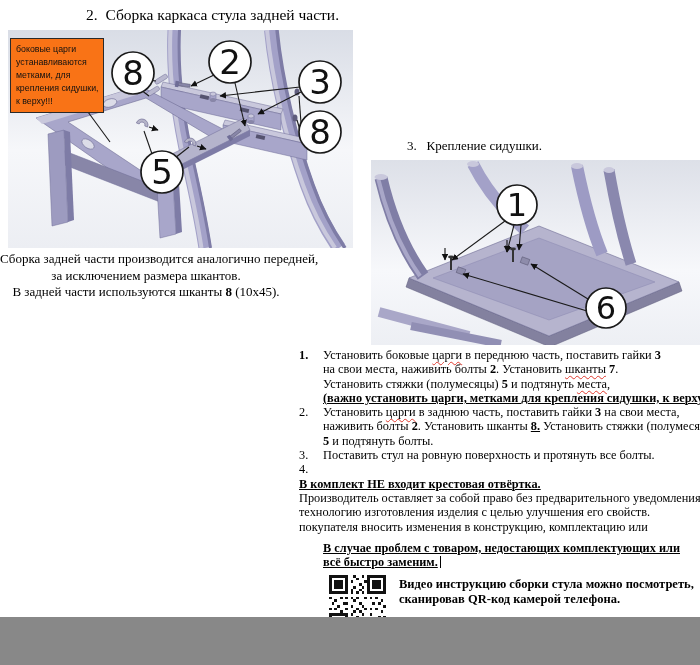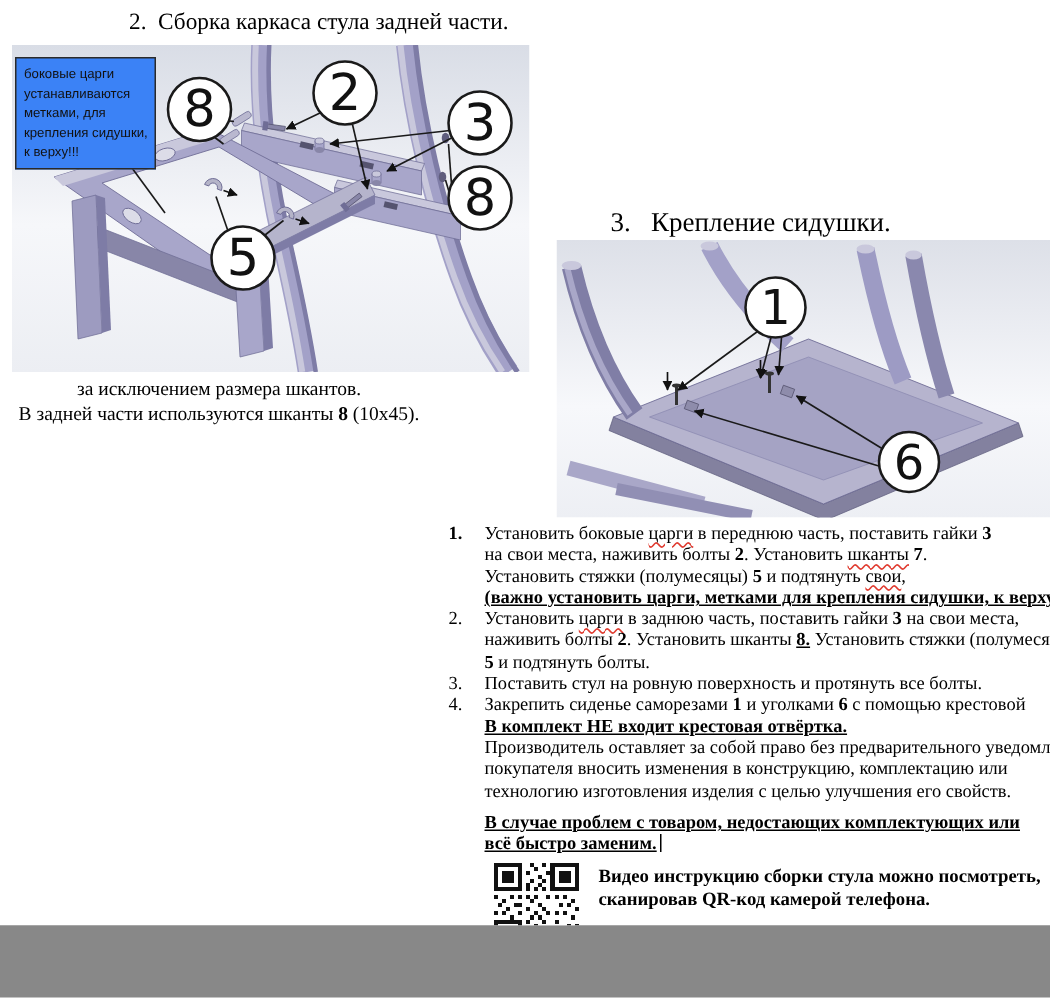--- a/index.html
+++ b/index.html
@@ -1,34 +1,34 @@
 <!DOCTYPE html>
 <html><head>
 <meta charset="utf-8">
 <style>
   html,body{margin:0;padding:0;background:#888;}
   .page{position:relative;width:700px;height:617px;background:#fff;overflow:hidden;
         font-family:"Liberation Serif", serif;color:#000;}
   .abs{position:absolute;}
   .h2{left:86px;top:6px;font-size:15.5px;white-space:nowrap;}
-  .h3{left:407px;top:138px;font-size:18px;white-space:nowrap;}
+  .h3{left:407px;top:138px;font-size:13px;white-space:nowrap;}
   .notebox{left:10px;top:38px;width:94px;box-sizing:border-box;border:1.5px solid #2a2a2a;
-           background:#3b82f6;padding:4px 5px;font-family:"Liberation Sans",sans-serif;
+           background:#f97316;padding:4px 5px;font-family:"Liberation Sans",sans-serif;
            font-size:8.8px;line-height:13px;color:#111;}
   .caption{left:0;top:251px;width:292px;text-align:center;font-size:13px;line-height:16.5px;}
   .flowcol{left:299px;top:348px;width:401px;font-size:12.3px;line-height:14.3px;}
   .li{display:flex;}
   .li .num{width:24px;flex:none;}
   .li .num.nb{font-weight:bold;}
   .line{white-space:nowrap;}
   .b{font-weight:bold;}
   .u{text-decoration:underline;text-decoration-thickness:1px;}
   .sq{text-decoration:underline;text-decoration-style:wavy;text-decoration-color:#e03a2f;
       text-decoration-thickness:1px;text-underline-offset:2px;}
-  .notes{margin-left:24px;}
+  .notes{}
   .warranty{margin-left:24px;margin-top:7px;}
   .warranty .line:last-child::after{content:'';display:inline-block;width:1.5px;height:12px;
       background:#000;margin-left:2px;vertical-align:-2px;}
   .qr-row{display:flex;margin-top:6px;margin-left:30px;}
   .qr-text{margin-left:13px;padding-top:2px;font-weight:bold;font-size:12.5px;line-height:15px;}
   .ig{left:562px;top:631px;width:30px;height:30px;border-radius:8px;
       box-shadow:1px 2px 3px rgba(0,0,0,.25);}
   .yt{left:603px;top:640px;}
   svg text.callout{font-family:"DejaVu Sans",sans-serif;fill:#111;}
 </style>
@@ -148,20 +148,21 @@
 
   <div class="abs notebox">
       <div class="line">боковые царги</div>
       <div class="line">устанавливаются</div>
       <div class="line">метками, для</div>
       <div class="line">крепления сидушки,</div>
       <div class="line">к верху!!!</div>
     </div>
 
   <div class="abs caption">
+      <div class="line"><span>Сборка задней части производится аналогично передней,</span></div>
       <div class="line"><span>за исключением размера шкантов.</span></div>
       <div class="line"><span>В задней части используются шканты </span><span class="b">8</span><span> (10x45).</span></div>
     </div>
 
   <div class="abs h3">3.&nbsp;&nbsp; Крепление сидушки.</div>
 
   <svg class="abs" style="left:371px;top:160px;" width="330" height="185" viewBox="0 0 330 185">
     <defs>
       <linearGradient id="bg2" x1="0" y1="0" x2="0" y2="1">
         <stop offset="0" stop-color="#dde0e8"></stop>
@@ -220,50 +221,49 @@
     </g>
   </svg>
 
   <div class="abs flowcol">
     <div>
         <div class="li">
           <div class="num nb">1.</div>
           <div class="body">
             <div class="line"><span>Установить боковые </span><span class="sq">царги</span><span> в переднюю часть, поставить гайки </span><span class="b">3</span></div>
             <div class="line"><span>на свои места, наживить болты </span><span class="b">2</span><span>. Установить </span><span class="sq">шканты</span><span> </span><span class="b">7</span><span>.</span></div>
-            <div class="line"><span>Установить стяжки (полумесяцы) </span><span class="b">5</span><span> и подтянуть </span><span class="sq">свои</span><span>,</span></div>
+            <div class="line"><span>Установить стяжки (полумесяцы) </span><span class="b">5</span><span> и подтянуть </span><span class="sq">места</span><span>,</span></div>
             <div class="line"><span class="b u">(важно установить царги, метками для крепления сидушки, к верху!)</span></div>
           </div>
         </div>
         <div class="li">
           <div class="num">2.</div>
           <div class="body">
             <div class="line"><span>Установить </span><span class="sq">царги</span><span> в заднюю часть, поставить гайки </span><span class="b">3</span><span> на свои места,</span></div>
             <div class="line"><span>наживить болты </span><span class="b">2</span><span>. Установить шканты </span><span class="b u">8.</span><span> Установить стяжки (полумесяцы)</span></div>
             <div class="line"><span class="b">5</span><span> и подтянуть болты.</span></div>
           </div>
         </div>
         <div class="li">
           <div class="num">3.</div>
           <div class="body">
             <div class="line"><span>Поставить стул на ровную поверхность и протянуть все болты.</span></div>
           </div>
         </div>
         <div class="li">
           <div class="num">4.</div>
           <div class="body">
-            <div class="line"><span> Закрепить сиденье саморезами </span><span class="b">1</span><span> и уголками </span><span class="b">6</span><span> с помощью крестовой</span></div>
           </div>
         </div>
       </div>
     <div class="notes">
         <div class="line"><span class="b u">В комплект НЕ входит крестовая отвёртка.</span></div>
         <div class="line"><span>Производитель оставляет за собой право без предварительного уведомления</span></div>
+        <div class="line"><span>технологию изготовления изделия с целью улучшения его свойств.</span></div>
         <div class="line"><span>покупателя вносить изменения в конструкцию, комплектацию или</span></div>
-        <div class="line"><span>технологию изготовления изделия с целью улучшения его свойств.</span></div>
       </div>
     <div class="warranty">
         <div class="line"><span class="b u">В случае проблем с товаром, недостающих комплектующих или</span></div>
         <div class="line"><span class="b u">всё быстро заменим.</span></div>
       </div>
 
     <div class="qr-row">
       <svg width="57" height="57" viewBox="0 0 21 21" shape-rendering="crispEdges">
         <rect x="0" y="0" width="21" height="21" fill="#fff"></rect>
         <g fill="#111111">

